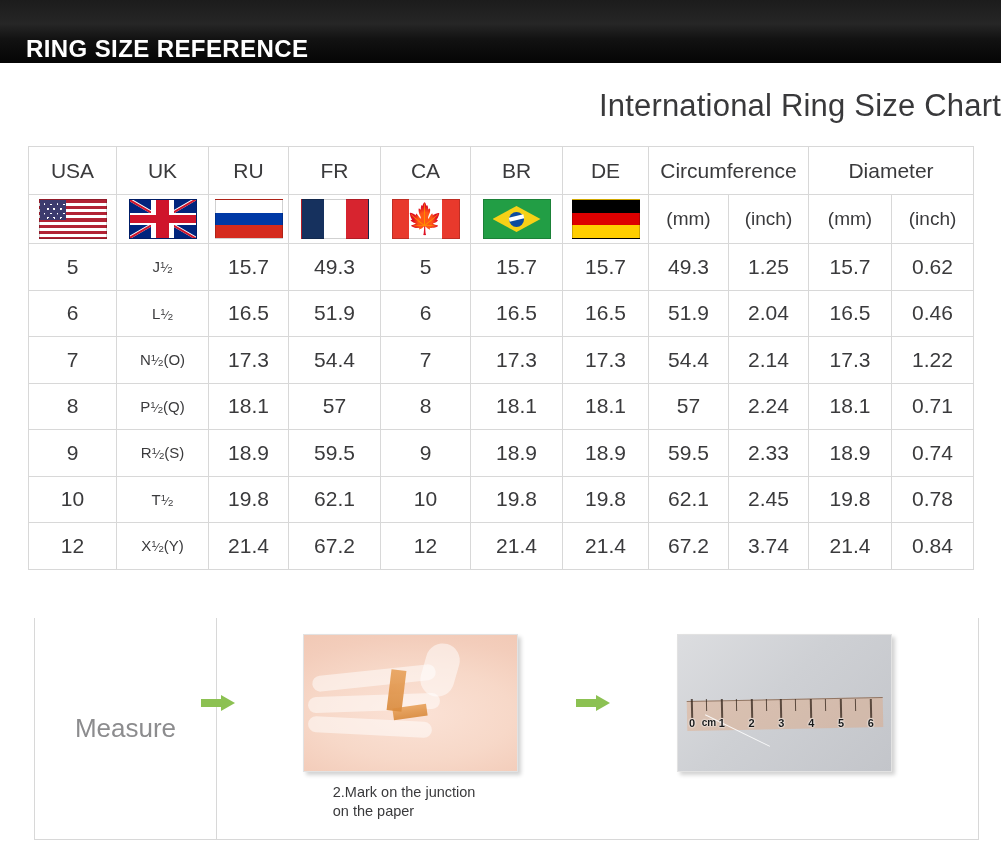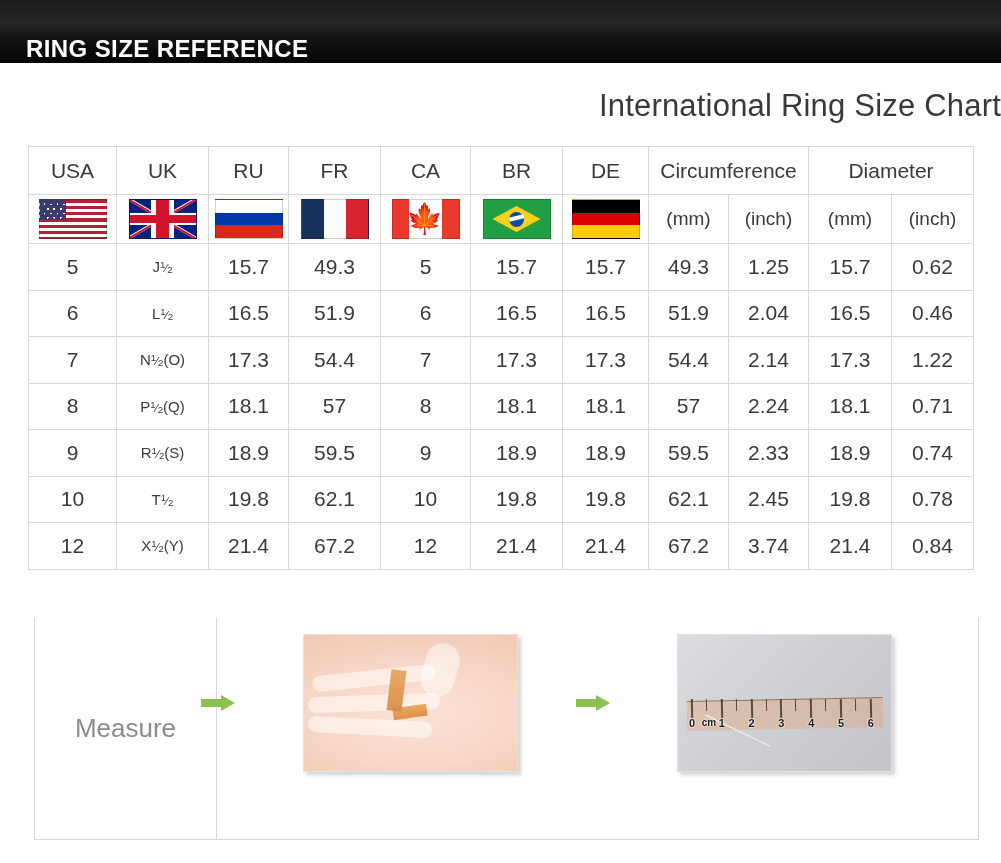--- a/index.html
+++ b/index.html
@@ -475,20 +475,21 @@
             <span class="head"></span>
         </div>
         <div class="photo photo-hand">
           <span class="finger f1"></span>
             <span class="finger f2"></span>
           <span class="finger f3"></span>
             <span class="finger f4"></span>
           <span class="strip p2-strip"></span>
             <span class="strip p2-strip2"></span>
         </div>
+        <div class="caption">2.Mark on the junction<br>on the paper</div>
       </div>
 
       <div class="step">
         <div class="arrow arrow-2">
           <span class="shaft"></span>
             <span class="head"></span>
         </div>
         <div class="photo photo-ruler">
           <span class="paper-strip"></span>
           <span class="ruler-bar"></span>

